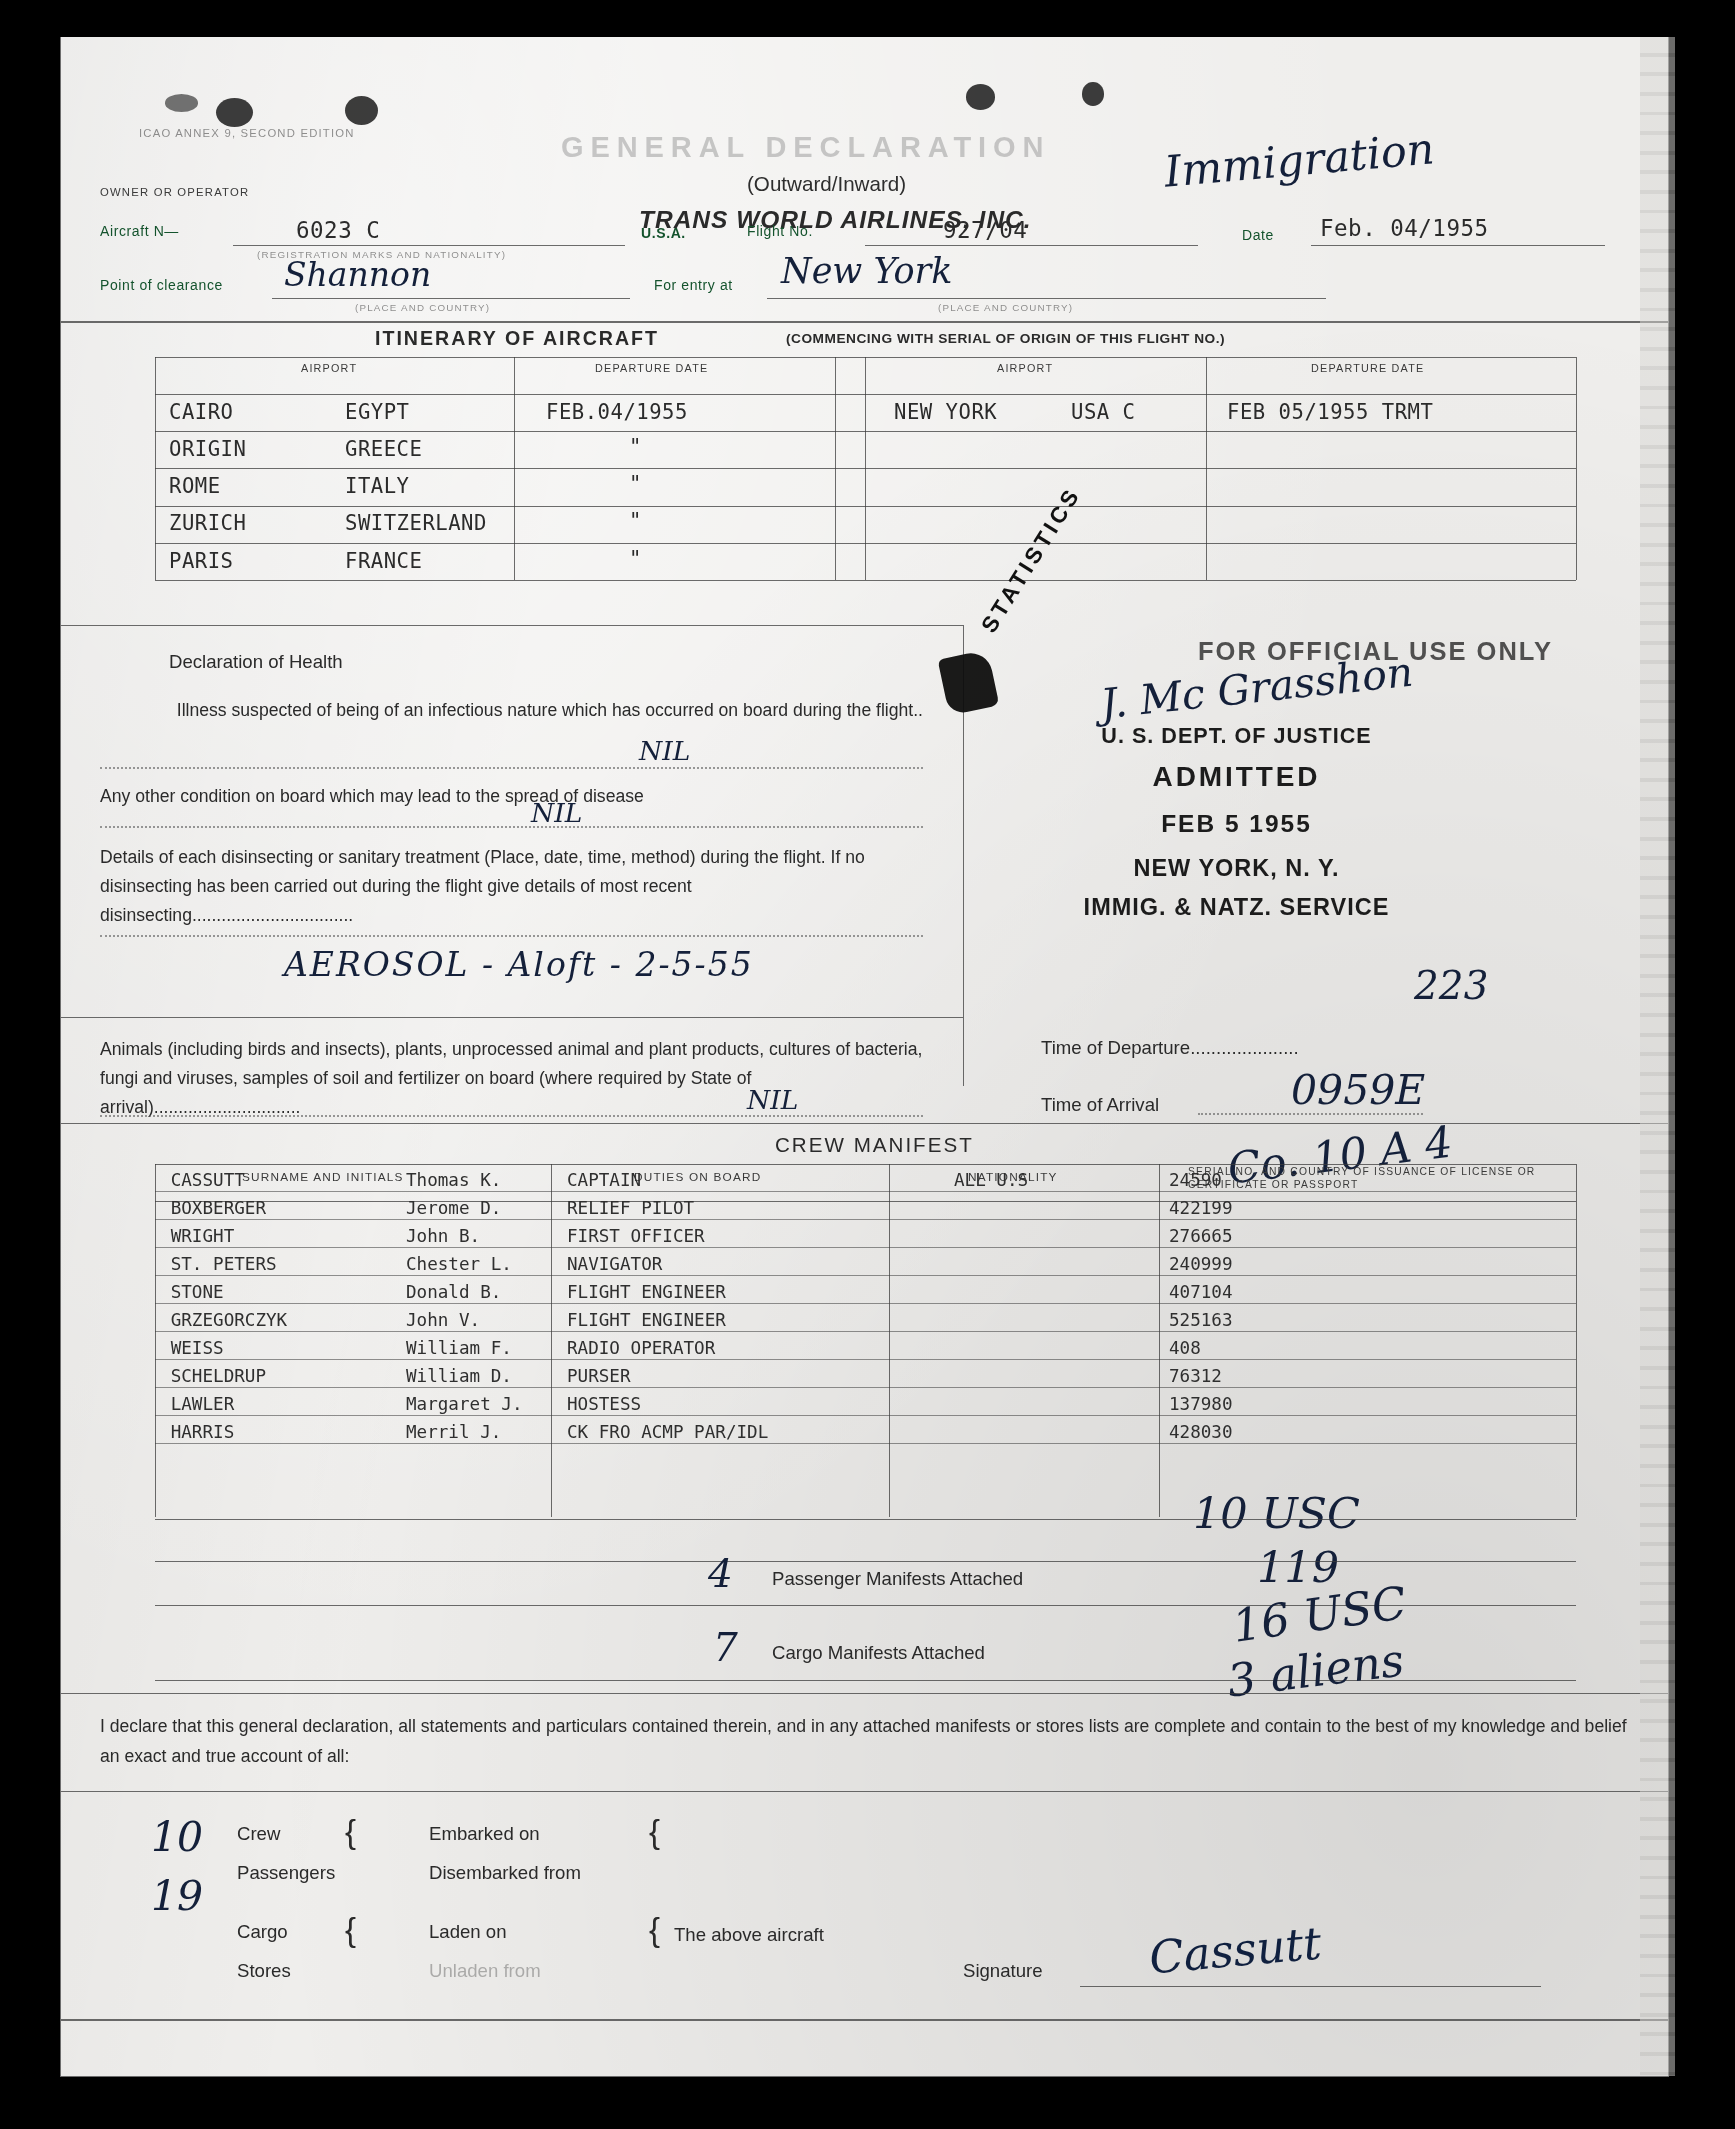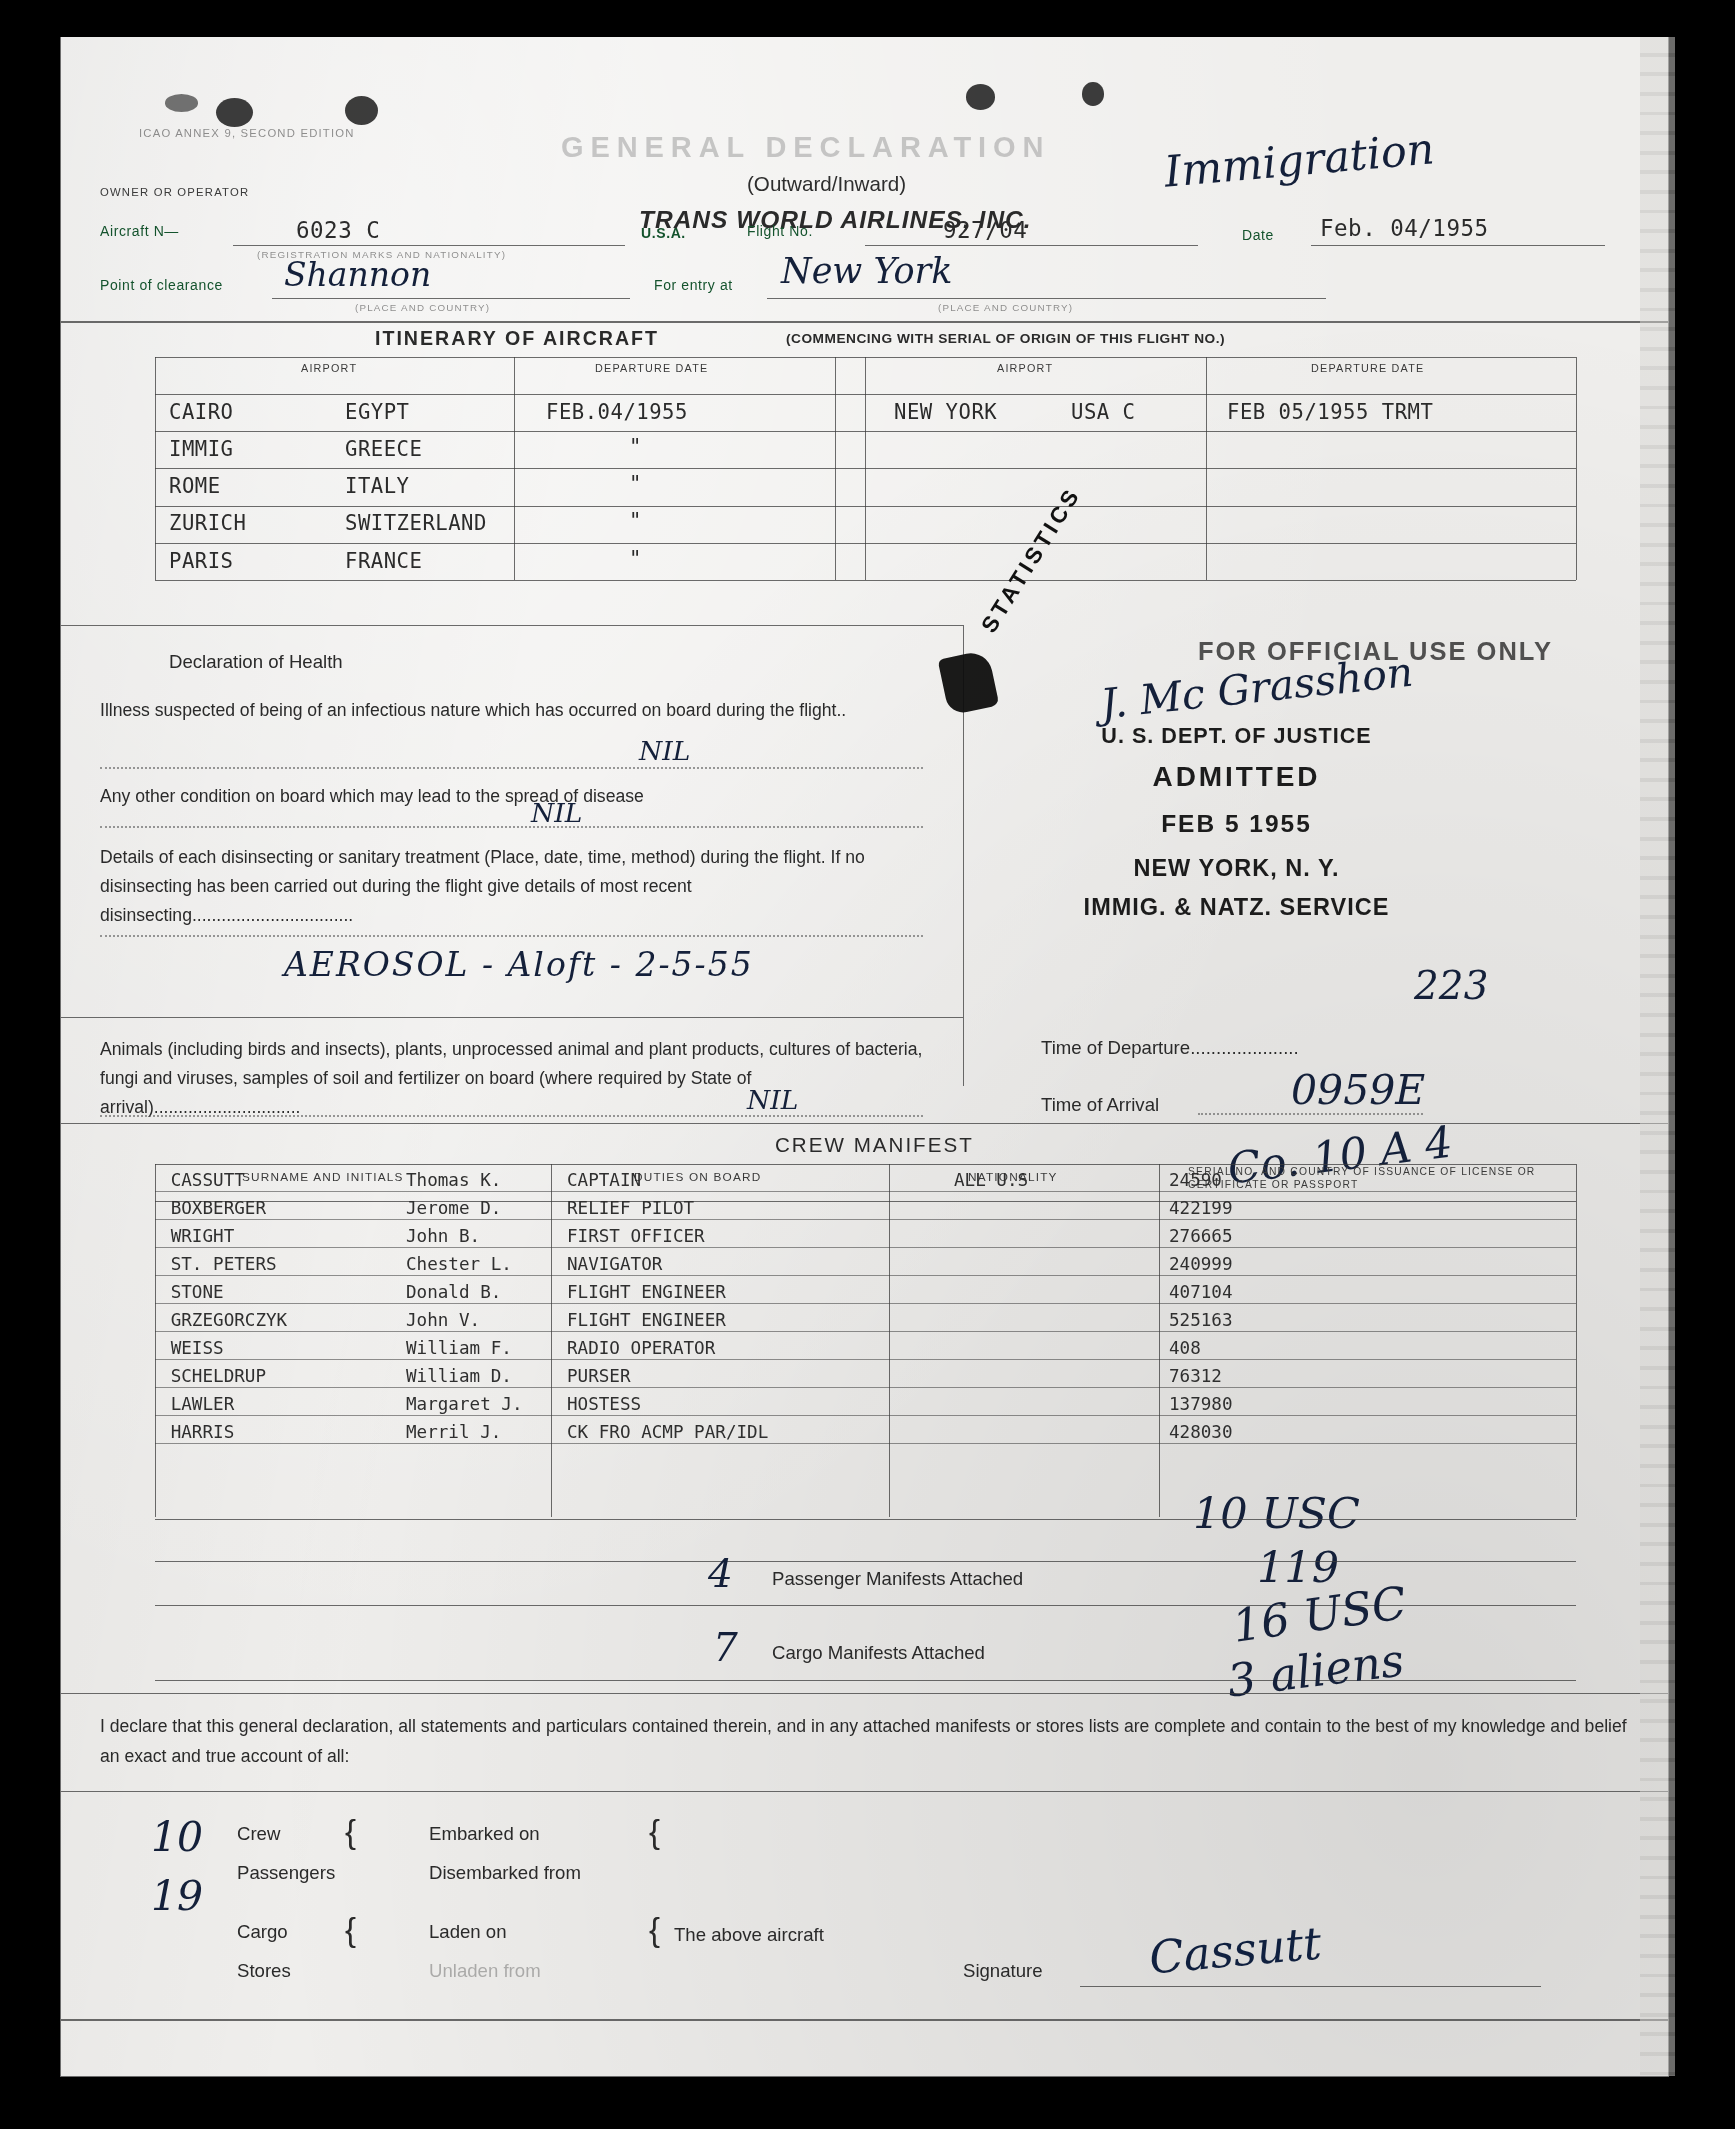--- a/index.html
+++ b/index.html
@@ -146,21 +146,21 @@
 
       <div class="t print lblsm" style="left:240px;top:325px;font-size:10.8px;">AIRPORT</div>
       <div class="t print lblsm" style="left:534px;top:325px;font-size:10.8px;">DEPARTURE DATE</div>
       <div class="t print lblsm" style="left:936px;top:325px;font-size:10.8px;">AIRPORT</div>
       <div class="t print lblsm" style="left:1250px;top:325px;font-size:10.8px;">DEPARTURE DATE</div>
 
       <div class="t typed" style="left:108px;top:363px;font-size:20.6px;">CAIRO</div>
       <div class="t typed" style="left:284px;top:363px;font-size:20.6px;">EGYPT</div>
       <div class="t typed" style="left:485px;top:363px;font-size:20.6px;">FEB.04/1955</div>
 
-      <div class="t typed" style="left:108px;top:400px;font-size:20.6px;">IMMIG</div>
+      <div class="t typed" style="left:108px;top:400px;font-size:20.6px;">ORIGIN</div>
       <div class="t typed" style="left:284px;top:400px;font-size:20.6px;">GREECE</div>
       <div class="t typed" style="left:568px;top:398px;font-size:20.6px;">"</div>
 
       <div class="t typed" style="left:108px;top:437px;font-size:20.6px;">ROME</div>
       <div class="t typed" style="left:284px;top:437px;font-size:20.6px;">ITALY</div>
       <div class="t typed" style="left:568px;top:435px;font-size:20.6px;">"</div>
 
       <div class="t typed" style="left:108px;top:474px;font-size:20.6px;">ZURICH</div>
       <div class="t typed" style="left:284px;top:474px;font-size:20.6px;">SWITZERLAND</div>
       <div class="t typed" style="left:568px;top:472px;font-size:20.6px;">"</div>
@@ -171,21 +171,21 @@
 
       <div class="t typed" style="left:833px;top:363px;font-size:20.6px;">NEW YORK</div>
       <div class="t typed" style="left:1010px;top:363px;font-size:20.6px;">USA C</div>
       <div class="t typed" style="left:1166px;top:363px;font-size:20.6px;">FEB 05/1955  TRMT</div>
 
       <div class="vrule" style="left:902px;top:588px;height:461px;"></div>
       <div class="rule" style="left:0px;top:588px;width:902px;"></div>
 
       <div class="t print" style="left:108px;top:614px;font-size:18.6px;">Declaration of Health</div>
 
-      <div class="t print" style="left:39px;top:659px;font-size:17.6px;white-space:normal;width:823px;line-height:29px;">Illness suspected of being of an infectious nature which has occurred on board during the flight..</div>
+      <div class="t print" style="left:39px;top:659px;font-size:17.6px;white-space:normal;width:823px;line-height:29px;text-align:right;">Illness suspected of being of an infectious nature which has occurred on board during the flight..</div>
       <div class="dash" style="left:39px;top:730px;width:823px;"></div>
       <div class="t hand" style="left:578px;top:698px;font-size:26.5px;">NIL</div>
 
       <div class="t print" style="left:39px;top:745px;font-size:17.6px;white-space:normal;width:823px;line-height:29px;">Any other condition on board which may lead to the spread of disease</div>
       <div class="dash" style="left:39px;top:789px;width:823px;"></div>
       <div class="t hand" style="left:470px;top:760px;font-size:26.5px;">NIL</div>
 
       <div class="t print" style="left:39px;top:806px;font-size:17.6px;white-space:normal;width:833px;line-height:29px;">Details of each disinsecting or sanitary treatment (Place, date, time, method) during the flight. If no disinsecting has been carried out during the flight give details of most recent disinsecting.................................</div>
       <div class="dash" style="left:39px;top:898px;width:823px;"></div>
       <div class="t hand" style="left:223px;top:908px;font-size:33px;letter-spacing:2px;">AEROSOL - Aloft - 2-5-55</div>

